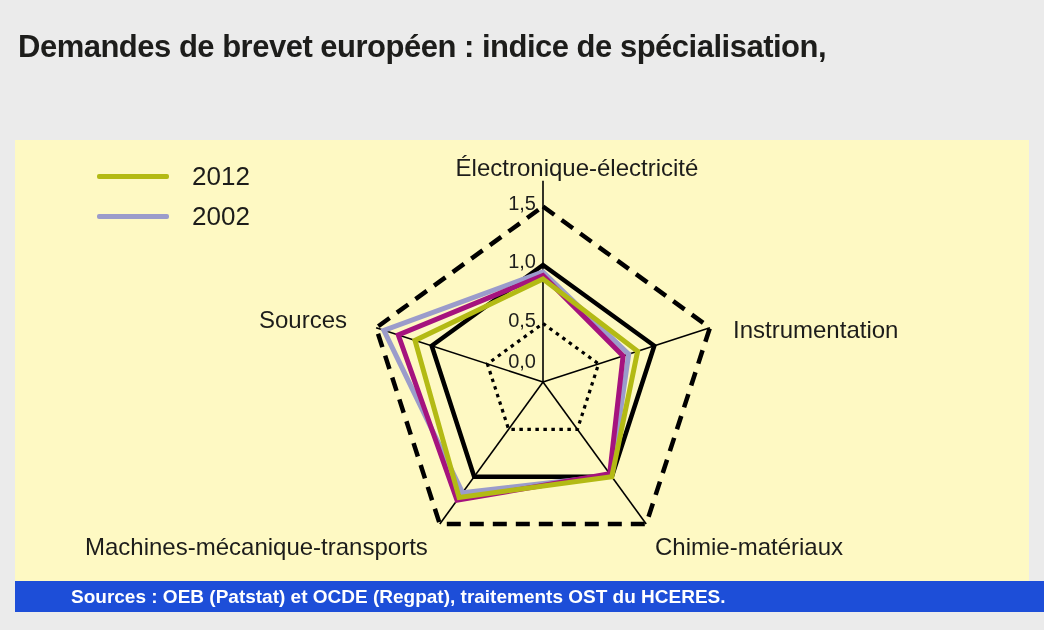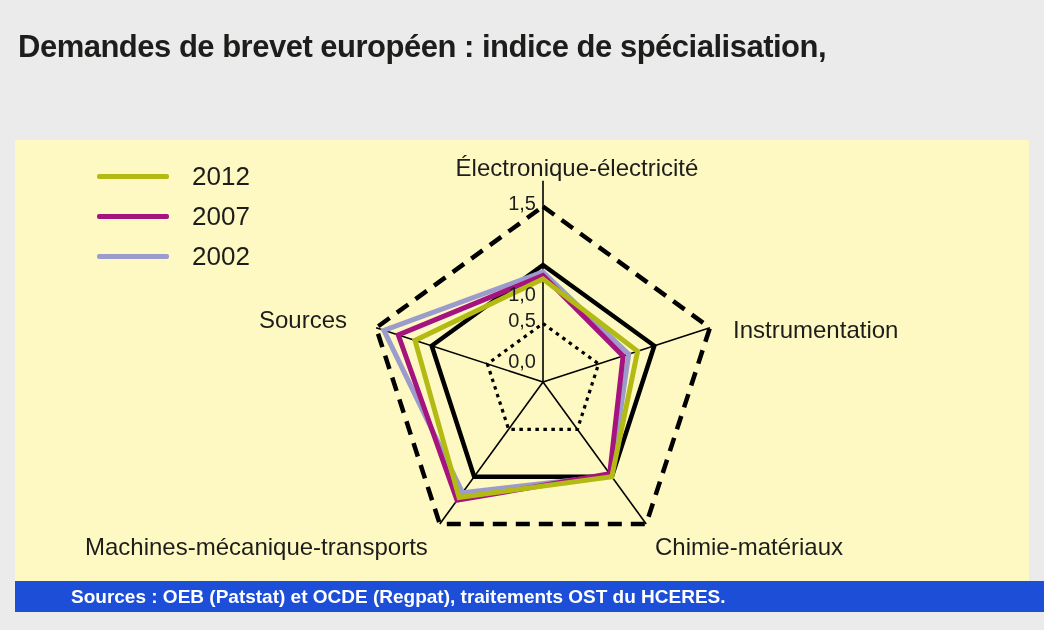--- a/index.html
+++ b/index.html
@@ -24,21 +24,21 @@
   
   .axis-label{position:absolute;font-size:24px;color:#1d1d1b;white-space:nowrap;}
   .axis-label.top{left:522px;top:14px;transform:translateX(-50%);margin-left:40px;}
   .axis-label.right{left:718px;top:176px;}
   .axis-label.bottom-right{left:640px;top:393px;}
   .axis-label.bottom-left{left:70px;top:393px;}
   .axis-label.left{right:682px;top:166px;}
   
   .tick{position:absolute;right:493px;font-size:20px;line-height:22px;color:#1d1d1b;text-align:center;}
   .tick.t15{top:52px;}
-  .tick.t10{top:110px;margin-top:33px;}
+  .tick.t10{top:110px;}
   .tick.t05{top:169px;}
   .tick.t00{top:210px;}
   
   .source-bar{
     position:absolute;left:15px;top:581px;width:1014px;height:31px;
     background:#1d4ed8;display:flex;align-items:center;padding-left:41px;
   }
   .source-text{color:#ffffff;font-size:19px;font-weight:bold;margin-left:15px;}
 </style>
 </head>
@@ -65,24 +65,20 @@
       <polygon points="528.0,135.5 608.1,216.0 594.7,333.8 442.0,360.3 383.3,195.0" fill="none" stroke="#a5137e" stroke-width="5" stroke-linejoin="miter"></polygon>
       <polygon points="528.0,139.0 622.6,211.3 596.8,336.7 444.1,357.5 400.0,200.4" fill="none" stroke="#b3ba14" stroke-width="5" stroke-linejoin="miter"></polygon>
     </svg>
 
   <div class="legend">
     <div class="legend-row">
       <div class="legend-swatch" style="background: rgb(179, 186, 20);"></div>
       <span class="legend-label">2012</span>
     </div>
     <div class="legend-row">
-      <div class="legend-swatch" style="background: rgb(165, 19, 126);"></div>
-      <span class="legend-label">2007</span>
-    </div>
-    <div class="legend-row">
       <div class="legend-swatch" style="background: rgb(155, 156, 203);"></div>
       <span class="legend-label">2002</span>
     </div>
   </div>
 
   <div class="axis-label top">Électronique-électricité</div>
   <div class="axis-label bottom-right">Chimie-matériaux</div>
   <div class="axis-label right">Instrumentation</div>
   <div class="axis-label bottom-left">Machines-mécanique-transports</div>
   <div class="axis-label left">Sources</div>

